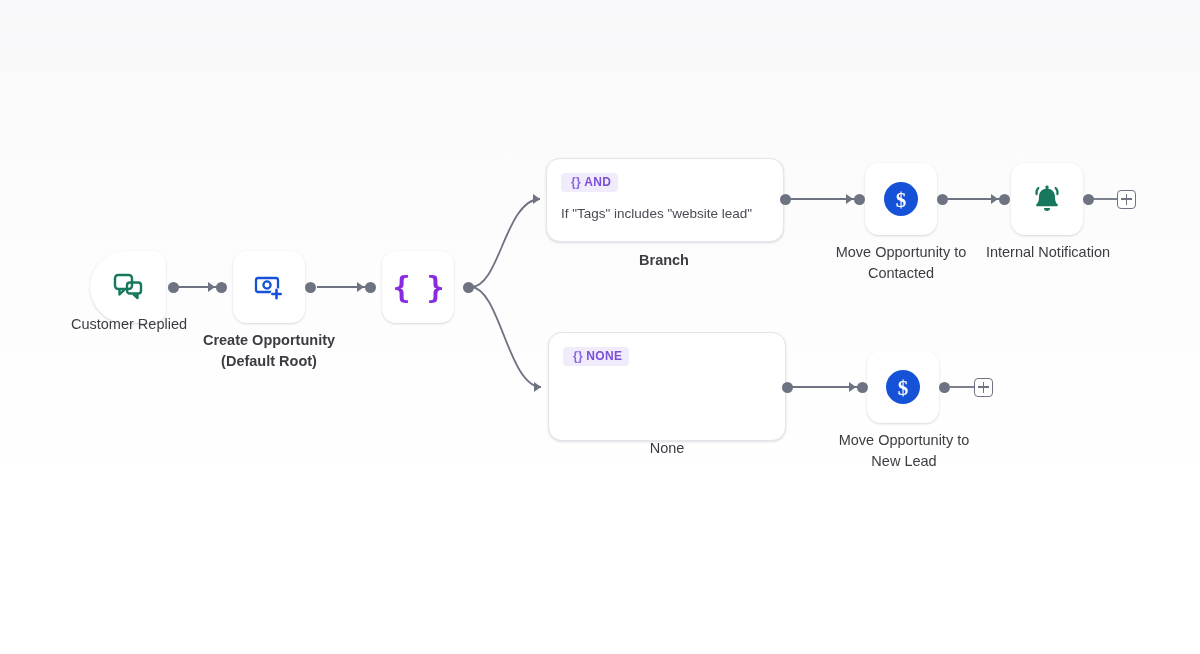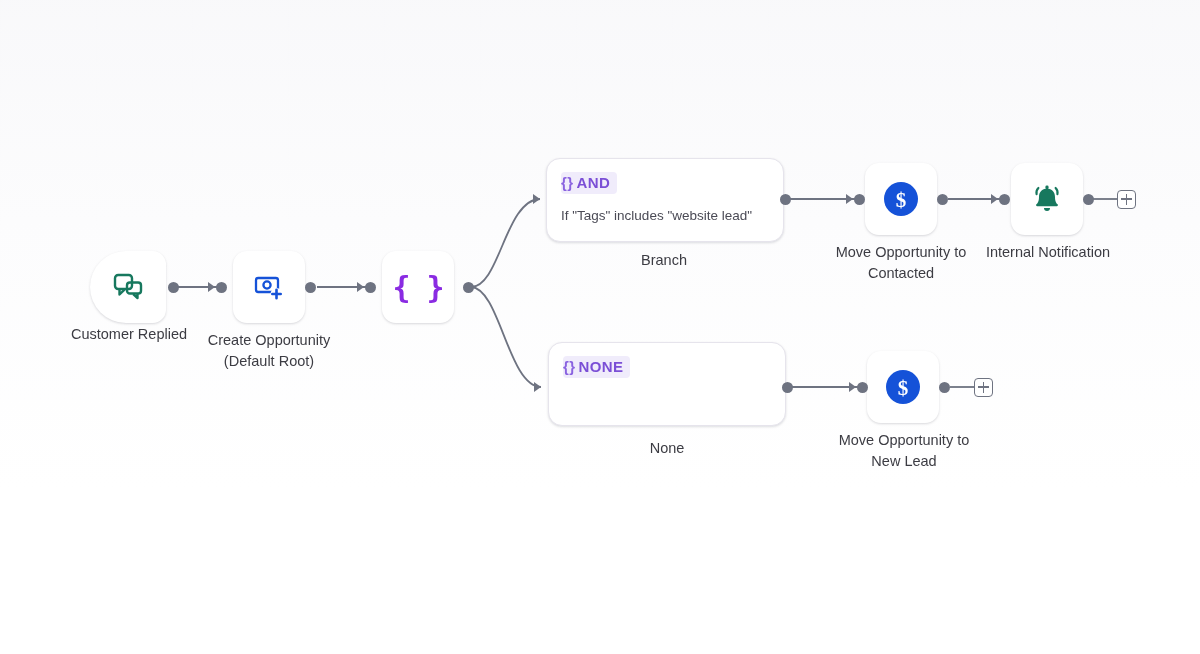--- a/index.html
+++ b/index.html
@@ -82,24 +82,24 @@
     background: #ffffff;
     border: 1px solid #e6e4ec;
     border-radius: 14px;
     box-shadow: 0 1px 3px rgba(16,24,40,0.09), 0 1px 2px rgba(16,24,40,0.05);
     padding: 13px 14px 0 14px;
   }
   .cond-badge {
     display: inline-block;
     background: #f0ecfb;
     color: #7b4fd6;
-    font-size: 15px;
+    font-size: 12px;
     font-weight: bold;
     letter-spacing: 0.4px;
-    padding: 2px 7px 3px 0;
+    padding: 2px 7px 3px 10px;
     border-radius: 4px;
   }
   .cond-badge .braces { color: #8a63e0; font-weight: bold; margin-right: 3px; }
   .cond-text {
     margin-top: 12px;
     font-size: 13.5px;
     line-height: 19px;
     color: #4a4a55;
   }
 
@@ -180,57 +180,57 @@
   <div class="node trigger" style="left:90px; top:251px; width:76px; height:72px;">
     <span class="node-icon">
       <svg width="34" height="34" viewBox="0 0 34 34" xmlns="http://www.w3.org/2000/svg">
         <rect x="4" y="5" width="17" height="14" rx="3.2" fill="none" stroke="#17785e" stroke-width="2.4"></rect>
         <path d="M8.5 19 L8.5 24.5 L13.5 19.6" fill="none" stroke="#17785e" stroke-width="2.4" stroke-linejoin="round"></path>
         <rect x="16" y="12.5" width="14" height="11" rx="2.8" fill="none" stroke="#17785e" stroke-width="2.4"></rect>
         <path d="M26.5 23.5 L26.5 28 L22.2 24.1" fill="none" stroke="#17785e" stroke-width="2.4" stroke-linejoin="round"></path>
       </svg>
     </span>
   </div>
-  <div class="node-label" style="left:34px; top:324px; width:190px;text-align:center;">Customer Replied</div>
+  <div class="node-label" style="left:34px; top:314px; width:190px;text-align:center;">Customer Replied</div>
   <div class="port" style="left:168px; top:281.5px;"></div>
 
   <div class="node" style="left:233px; top:251px; width:72px; height:72px;">
     <span class="node-icon">
       <svg width="34" height="34" viewBox="0 0 34 34" xmlns="http://www.w3.org/2000/svg">
         <rect x="4" y="8" width="22" height="14" rx="2.2" fill="none" stroke="#1552d8" stroke-width="2.3"></rect>
         <circle cx="15" cy="15" r="3.6" fill="none" stroke="#1552d8" stroke-width="2.3"></circle>
         <circle cx="24.5" cy="24" r="6" fill="#ffffff"></circle>
         <path d="M24.5 19.8 L24.5 28.2 M20.3 24 L28.7 24" stroke="#1552d8" stroke-width="2.6" stroke-linecap="round"></path>
       </svg>
     </span>
   </div>
-  <div class="node-label" style="left:179px; top:330px; width:180px;">Create Opportunity
+  <div class="node-label" style="left:179px; top:330px; width:180px;font-weight:bold;">Create Opportunity
 (Default Root)</div>
   <div class="arrow-head" style="left:208px; top:282px;"></div>
   <div class="port" style="left:216px; top:281.5px;"></div>
   <div class="port" style="left:305px; top:281.5px;"></div>
 
   <div class="node" style="left:382px; top:251px; width:72px; height:72px;">
     <span class="node-icon braces-icon">{ }</span>
   </div>
   <div class="arrow-head" style="left:357px; top:282px;"></div>
   <div class="port" style="left:365px; top:281.5px;"></div>
   <div class="port" style="left:463px; top:281.5px;"></div>
 
   <div class="cond-card" style="left:546px; top:158px; width:238px; height:84px;">
     <span class="cond-badge">
       <span class="braces">{}</span><span>AND</span>
     </span>
     <div class="cond-text">If "Tags" includes "website lead"</div>
   </div>
-  <div class="node-label" style="left:594px; top:250px; width:140px;">Branch</div>
+  <div class="node-label" style="left:594px; top:250px; width:140px;font-weight:bold;">Branch</div>
   <div class="arrow-head" style="left:533px; top:194px;"></div>
   <div class="port" style="left:780px; top:193.5px;"></div>
 
-  <div class="cond-card" style="left:548px; top:342px; width:238px; height:84px;">
+  <div class="cond-card" style="left:548px; top:332px; width:238px; height:109px;">
     <span class="cond-badge">
       <span class="braces">{}</span><span>NONE</span>
     </span>
   </div>
   <div class="node-label" style="left:597px; top:438px; width:140px;">None</div>
   <div class="arrow-head" style="left:534px; top:382px;"></div>
   <div class="port" style="left:782px; top:381.5px;"></div>
 
   <div class="node" style="left:865px; top:163px; width:72px; height:72px;">
     <span class="node-icon">

